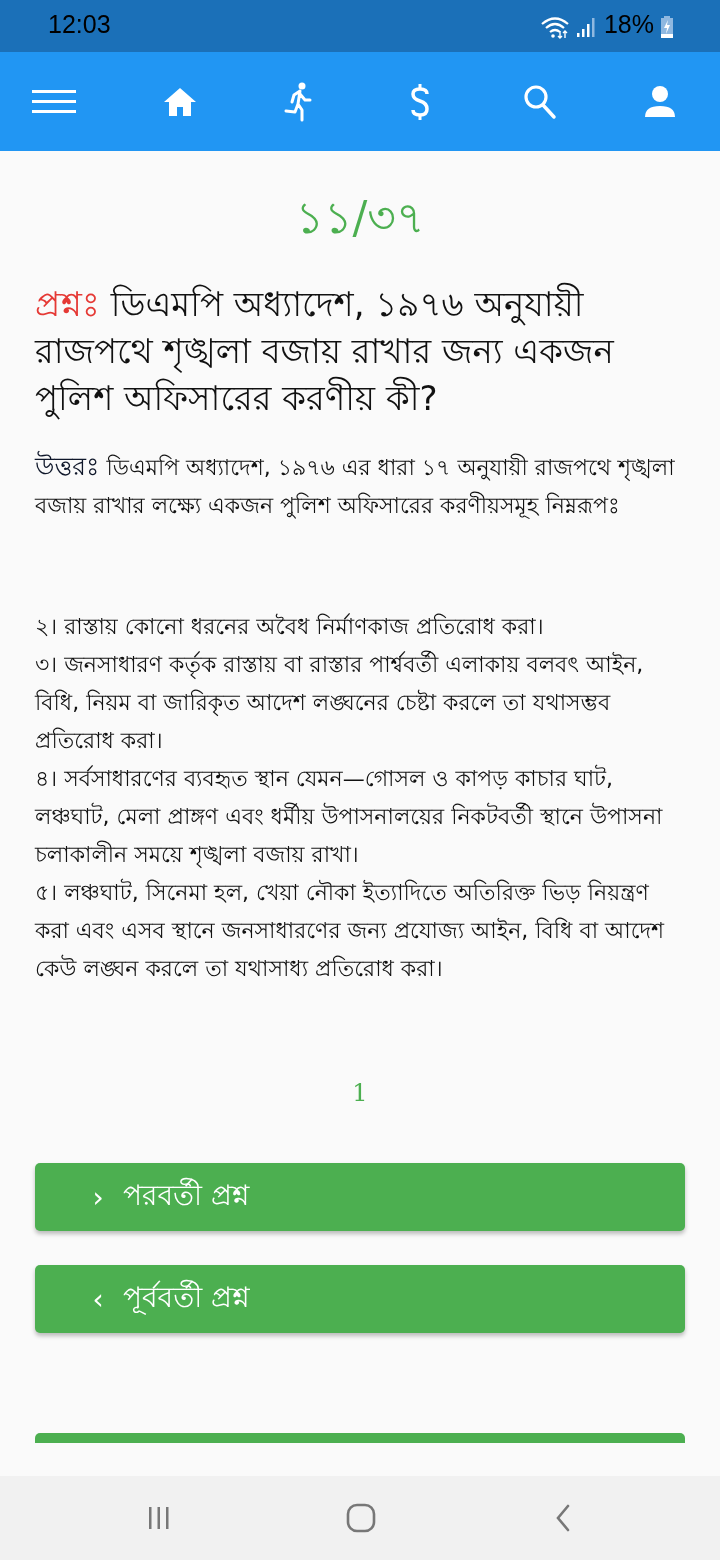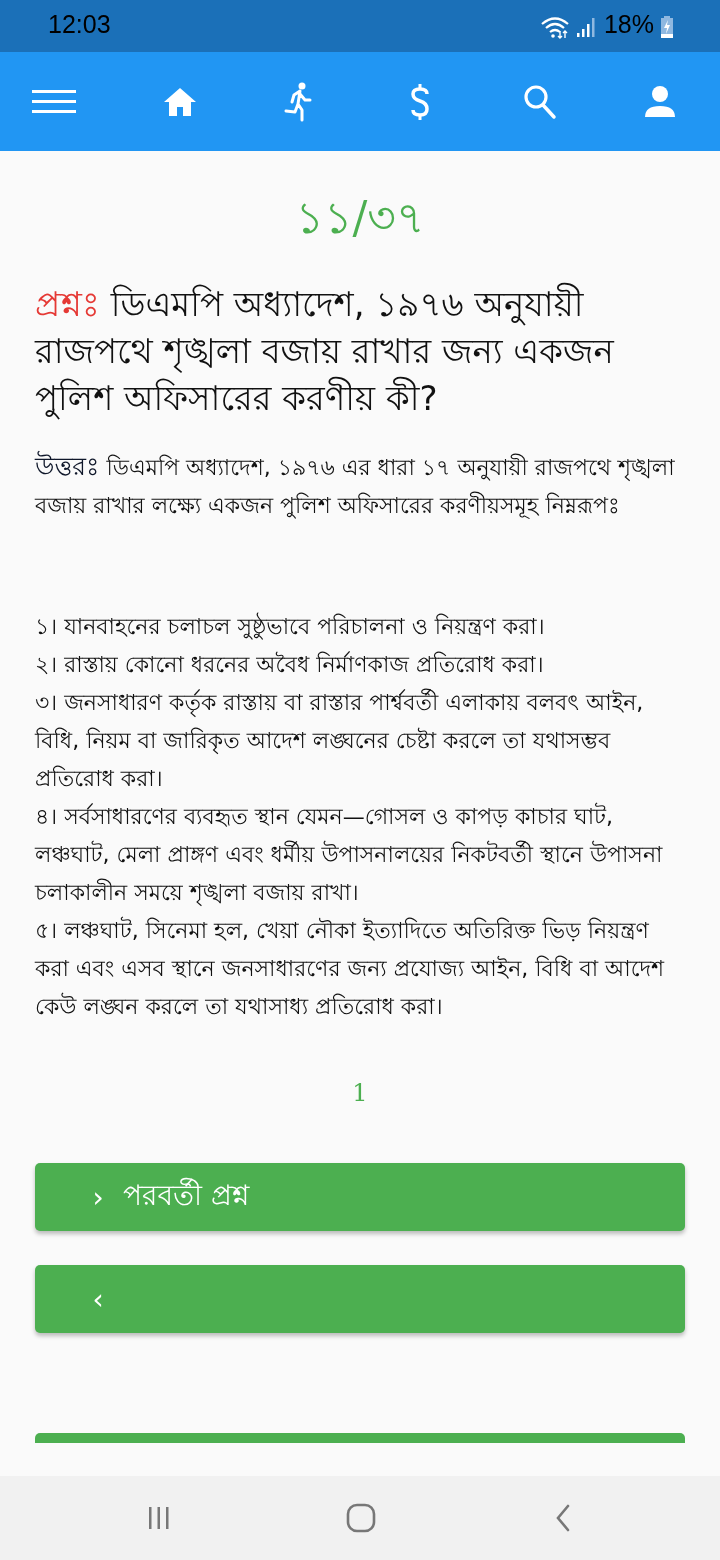--- a/index.html
+++ b/index.html
@@ -99,36 +99,36 @@
     <span class="q-label">প্রশ্নঃ</span>
     <span>ডিএমপি অধ্যাদেশ, ১৯৭৬ অনুযায়ী রাজপথে শৃঙ্খলা বজায় রাখার জন্য একজন পুলিশ অফিসারের করণীয় কী?</span>
   </div>
 
   <div class="answer">
     <span class="a-label">উত্তরঃ</span>
     <span>ডিএমপি অধ্যাদেশ, ১৯৭৬ এর ধারা ১৭ অনুযায়ী রাজপথে শৃঙ্খলা বজায় রাখার লক্ষ্যে একজন পুলিশ অফিসারের করণীয়সমূহ নিম্নরূপঃ</span>
   </div>
 
   <div class="answer-list">
-    <div>১। যানবাহনের চলাচল সুষ্ঠুভাবে পরিচালনা ও নিয়ন্ত্রণ করা।</div>
     <div>২। রাস্তায় কোনো ধরনের অবৈধ নির্মাণকাজ প্রতিরোধ করা।</div>
     <div>৩। জনসাধারণ কর্তৃক রাস্তায় বা রাস্তার পার্শ্ববর্তী এলাকায় বলবৎ আইন, বিধি, নিয়ম বা জারিকৃত আদেশ লঙ্ঘনের চেষ্টা করলে তা যথাসম্ভব প্রতিরোধ করা।</div>
     <div>৪। সর্বসাধারণের ব্যবহৃত স্থান যেমন—গোসল ও কাপড় কাচার ঘাট, লঞ্চঘাট, মেলা প্রাঙ্গণ এবং ধর্মীয় উপাসনালয়ের নিকটবর্তী স্থানে উপাসনা চলাকালীন সময়ে শৃঙ্খলা বজায় রাখা।</div>
     <div>৫। লঞ্চঘাট, সিনেমা হল, খেয়া নৌকা ইত্যাদিতে অতিরিক্ত ভিড় নিয়ন্ত্রণ করা এবং এসব স্থানে জনসাধারণের জন্য প্রযোজ্য আইন, বিধি বা আদেশ কেউ লঙ্ঘন করলে তা যথাসাধ্য প্রতিরোধ করা।</div>
   </div>
 
   <div class="page-num">1</div>
 
   <div class="btn" style="top:1012px;">
     <span class="chev">›</span>
     <span>পরবর্তী প্রশ্ন</span>
   </div>
 
   <div class="btn" style="top:1114px;">
     <span class="chev">‹</span>
+    <span>পূর্ববর্তী প্রশ্ন</span>
   </div>
 
 
   <div class="btn" style="top:1282px; height:10px; border-radius:5px 5px 0 0; box-shadow:none;"></div>
 </div>
 
 <div class="nav-bar">
   <div class="nav-item" style="left:139px;">
     <svg width="26" height="26" viewBox="0 0 26 26">
       <rect x="3" y="2" width="2.5" height="22" fill="#777"></rect>

